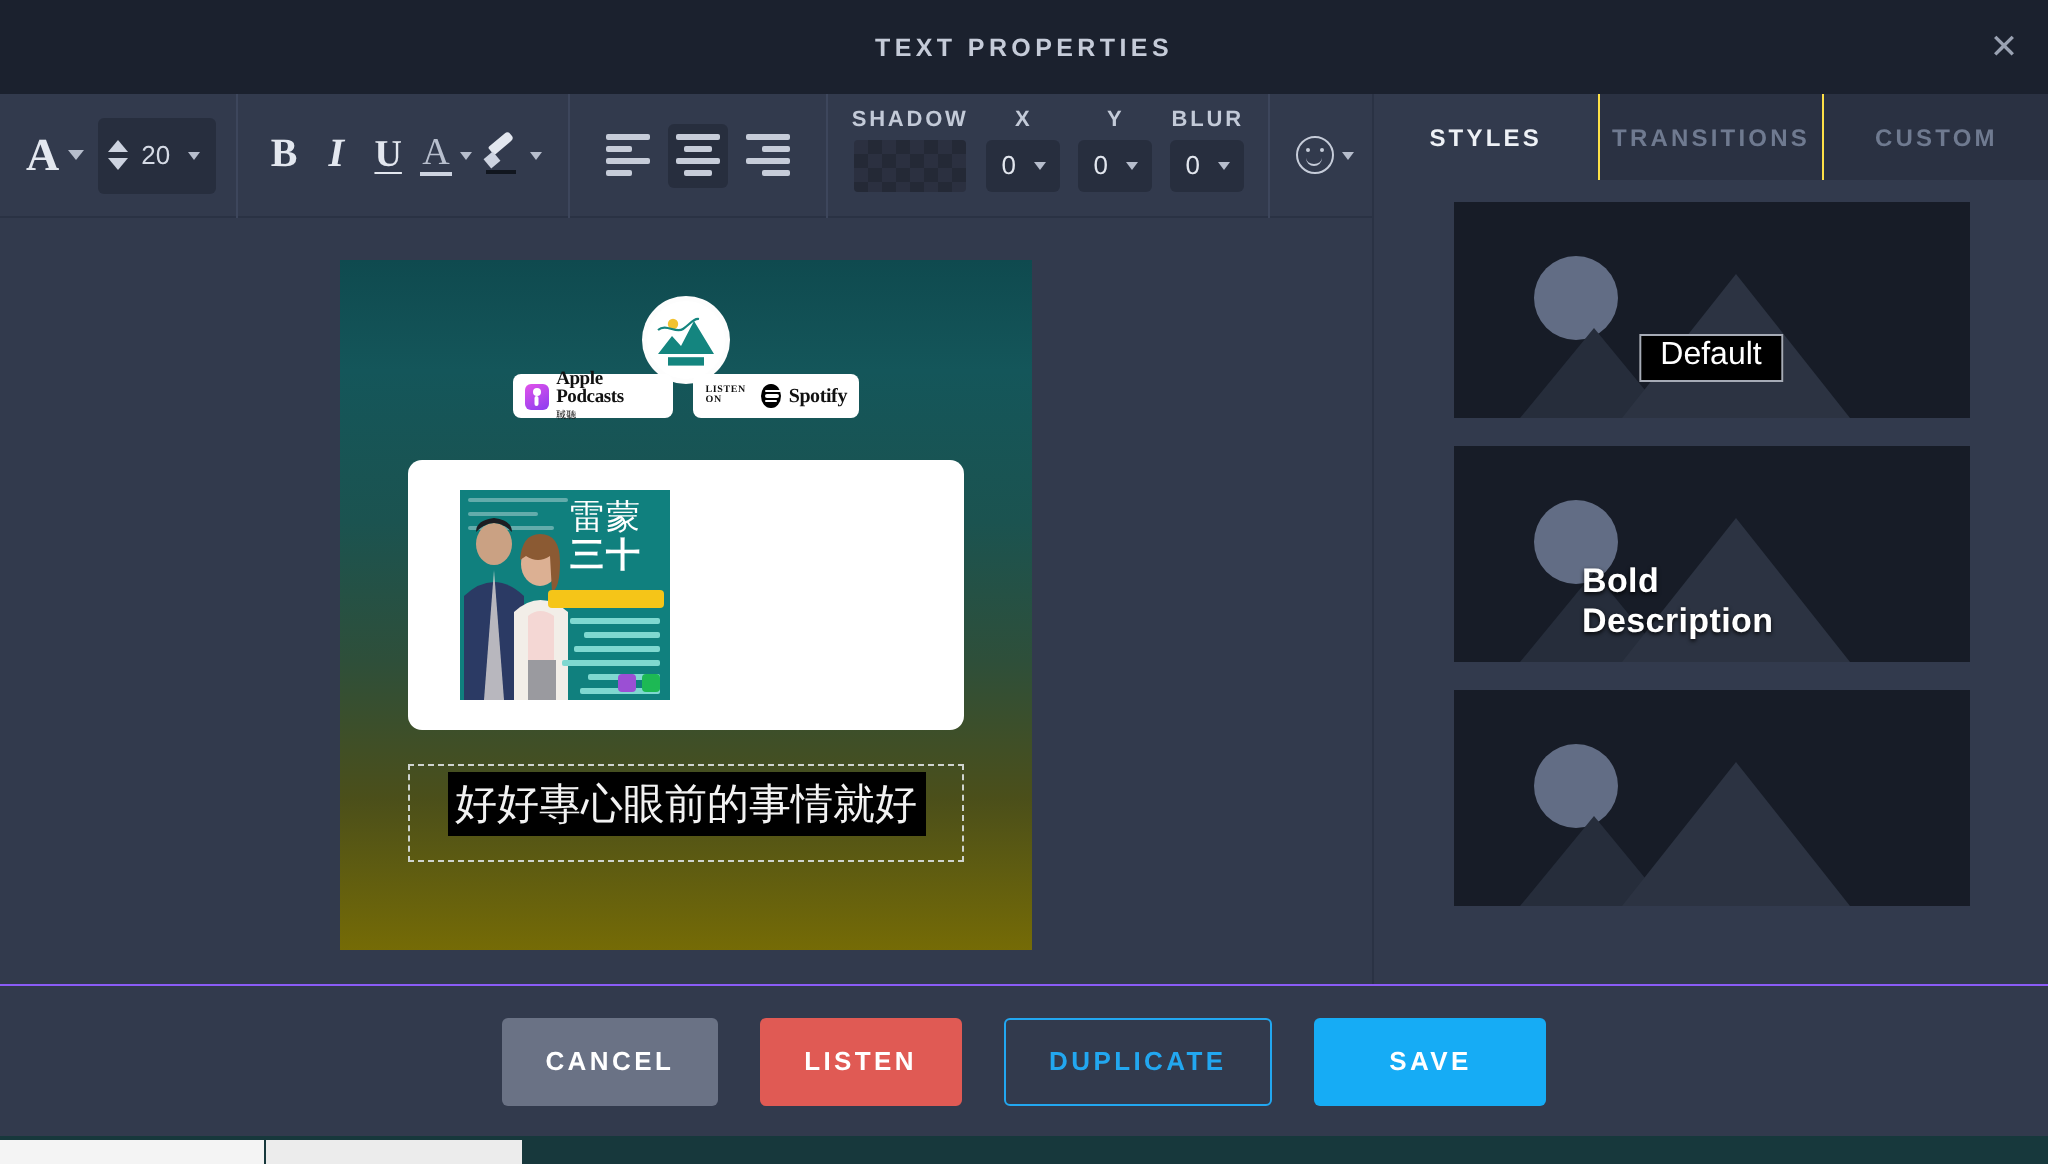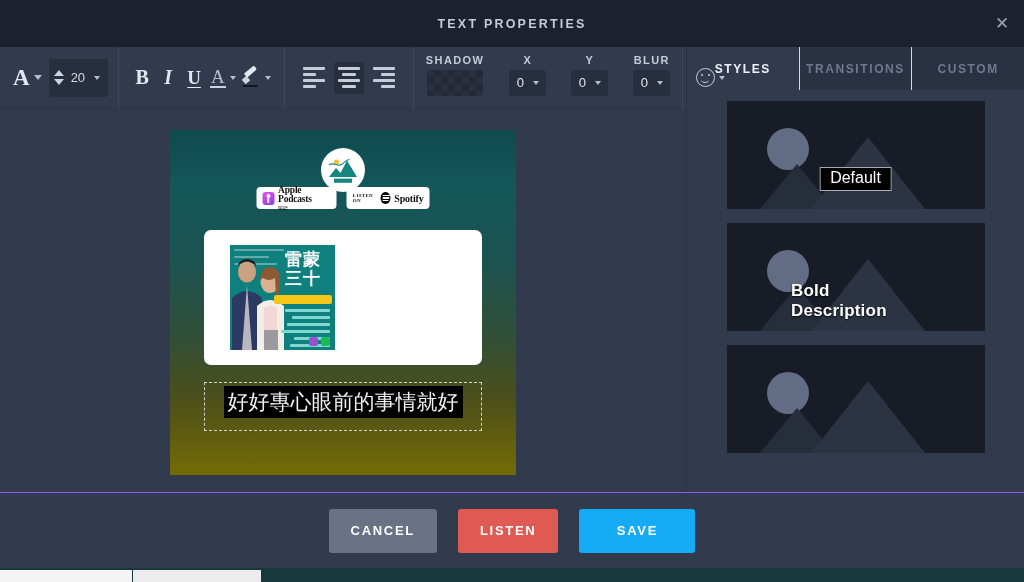--- a/index.html
+++ b/index.html
@@ -104,21 +104,21 @@
   
   .align-btn { width:30px; height:32px; display:flex; flex-direction:column; justify-content:center;
                gap:3px; padding:0 4px; cursor:pointer; border-radius:3px; }
   .align-btn.active { background:#272e3e; }
   .align-btn i { display:block; height:3px; background:#c6ccd9; border-radius:1px; }
   .al-left i:nth-child(1){width:100%} .al-left i:nth-child(2){width:62%} .al-left i:nth-child(3){width:100%} .al-left i:nth-child(4){width:62%}
   .al-center i{margin:0 auto} .al-center i:nth-child(1){width:100%} .al-center i:nth-child(2){width:62%} .al-center i:nth-child(3){width:100%} .al-center i:nth-child(4){width:62%}
   .al-right i{margin-left:auto} .al-right i:nth-child(1){width:100%} .al-right i:nth-child(2){width:62%} .al-right i:nth-child(3){width:100%} .al-right i:nth-child(4){width:62%}
 
   
-  .shadow-group { display:flex; align-items:flex-start; gap:25px; padding:0 12px; height:62px; padding-top:7px; }
+  .shadow-group { display:flex; align-items:flex-start; gap:9px; padding:0 12px; height:62px; padding-top:7px; }
   .sh-field { display:flex; flex-direction:column; align-items:center; }
   .sh-label { color:#c3cad8; font-size:11px; font-weight:bold; letter-spacing:1.4px; margin-bottom:4px; }
   .sh-swatch {
     width:56px; height:26px; border-radius:2px; cursor:pointer;
     background-color:#2b3040;
     background-image:
       linear-gradient(45deg, #242936 25%, transparent 25%, transparent 75%, #242936 75%),
       linear-gradient(45deg, #242936 25%, transparent 25%, transparent 75%, #242936 75%);
     background-size:14px 14px;
     background-position:0 0, 7px 7px;
@@ -173,21 +173,21 @@
   .card {
     position:absolute; left:34px; top:100px; width:278px; height:135px;
     background:#fff; border-radius:7px;
   }
   .thumb {
     position:absolute; left:26px; top:15px; width:105px; height:105px;
     background:#10807e; overflow:hidden;
   }
   .th-people { position:absolute; left:-1px; bottom:0; width:62px; height:96px; }
   .th-title { position:absolute; right:4px; top:6px; text-align:center; width:56px; }
-  .th-l1 { color:#fff; font-size:17px; font-weight:bold; letter-spacing:1px; line-height:1;
+  .th-l1 { color:#fff; font-size:17px; font-weight:normal; letter-spacing:1px; line-height:1;
            font-family:"DejaVu Sans", sans-serif; }
   .th-l2 { color:#fff; font-size:17px; font-weight:bold; letter-spacing:1px; line-height:1.05; margin-top:2px;
            font-family:"DejaVu Sans", sans-serif; }
   .th-pill { position:absolute; right:3px; top:50px; width:58px; height:9px; background:#f5c518; border-radius:2px; }
   .th-lines { position:absolute; right:5px; top:64px; width:54px; }
   .th-lines i { display:block; height:3px; background:#7fd8d0; margin-bottom:4px; border-radius:1px; margin-left:auto; }
   .th-lines i:nth-child(1){width:84%} .th-lines i:nth-child(2){width:70%}
   .th-lines i:nth-child(3){width:80%} .th-lines i:nth-child(4){width:90%}
   .th-lines i:nth-child(5){width:66%} .th-lines i:nth-child(6){width:74%}
   .th-ic { position:absolute; right:5px; bottom:4px; display:flex; gap:3px; }
@@ -496,18 +496,19 @@
               <span class="mtn-a"></span>
             </div>
           </div>
         </div>
 
       </div>
 
       <div class="footer">
         <div class="btn btn-cancel">CANCEL</div>
         <div class="btn btn-delete">LISTEN</div>
+        <div class="btn btn-duplicate">DUPLICATE</div>
         <div class="btn btn-save">SAVE</div>
       </div>
 
     </div>
   </div>
 </div>
 
 </body></html>

